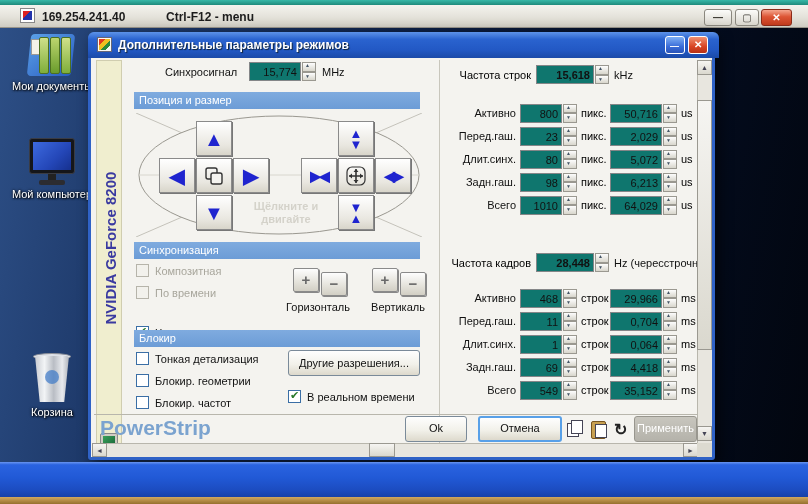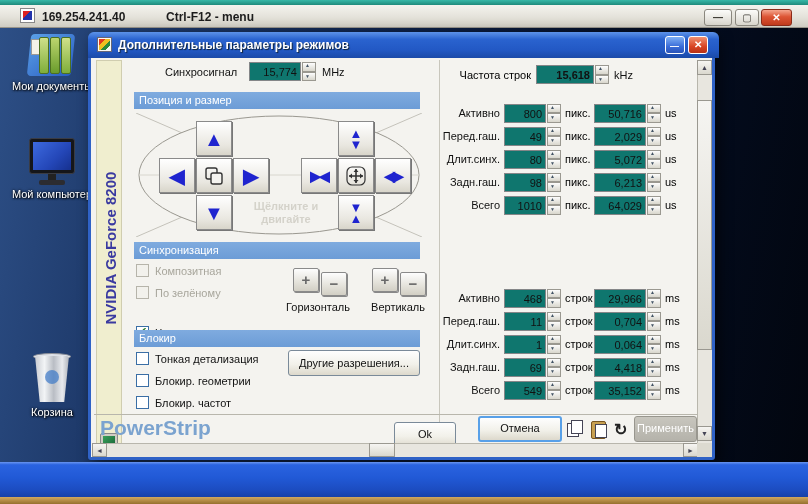--- a/index.html
+++ b/index.html
@@ -147,37 +147,37 @@
   .pmbtn { position:absolute; width:26px; height:24px; border:1px solid #8a8a8a; border-radius:2px;
     background:linear-gradient(180deg,#fdfdfd,#e4e2da 60%,#d2cfc4); box-shadow:1px 1px 0 #888;
     color:#6a6a6a; font-weight:bold; font-size:15px; text-align:center; line-height:21px; }
   .pmlabel { position:absolute; font-size:11px; color:#111; text-align:center; }
 
   .xpbtn { position:absolute; border:1px solid #7a8a99; border-radius:3px;
     background:linear-gradient(180deg,#fefefe,#f2f1ea 55%,#ddd9cc);
     font-size:11px; color:#111; text-align:center; }
 
   
-  .georow { position:absolute; left:337px; width:253px; height:20px; display:flex; align-items:center; }
+  .georow { position:absolute; left:353px; width:253px; height:20px; display:flex; align-items:center; }
   .georow .glabel { flex:1; text-align:right; padding-right:4px; font-size:11px; color:#111;
     white-space:nowrap; }
   .georow .f1 { width:42px; } .georow .f2 { width:52px; }
   .georow .u1 { width:33px; padding-left:4px; font-size:11px; }
   .georow .u2 { width:20px; padding-left:4px; font-size:11px; }
   .freqrow { position:absolute; left:353px; width:253px; height:21px; display:flex; align-items:center; }
   .freqrow .glabel { width:92px; text-align:right; padding-right:5px; white-space:nowrap; }
   .freqrow .ff { width:58px;font-weight:bold; }
   .freqrow .fu { padding-left:5px; white-space:nowrap; overflow:hidden; flex:1; }
 
   #vdivider { left:348px; top:2px; width:1px; height:384px; background:#c8c6bc; }
   #footer-sep { left:3px; top:356px; width:604px; height:1px; background:#b8b6ac; }
 
   #ps-logo { left:9px; top:358px; font-size:21px; font-weight:bold; color:#7ba3cf; letter-spacing:0; }
 
-  #btn-ok { left:303px; top:358px; width:62px; height:26px; padding-top:5px;margin-top:6px; }
+  #btn-ok { left:314px; top:358px; width:62px; height:26px; padding-top:5px; }
   #btn-cancel { left:387px; top:358px; width:84px; height:26px; padding-top:4px;
     border:2px solid #58a0e8; }
   #btn-apply { left:543px; top:358px; width:63px; height:26px; padding-top:5px;
     background:linear-gradient(180deg,#c8c6be,#b4b2aa); color:#fff; border-color:#98968e; }
   .mini-ico { position:absolute; top:362px; width:17px; height:18px; }
   #ico-copy::before { content:""; position:absolute; left:1px; top:3px; width:10px; height:12px;
     background:#fff; border:1px solid #445; }
   #ico-copy::after { content:""; position:absolute; left:5px; top:0px; width:10px; height:12px;
     background:#fff; border:1px solid #445; }
   #ico-paste::before { content:""; position:absolute; left:1px; top:1px; width:13px; height:16px;
@@ -331,21 +331,21 @@
       <div id="drag-hint" class="abs">Щёлкните и двигайте</div>
 
       <div class="sec-header" style="left:43px;top:184px;width:286px">Синхронизация</div>
 
       <label class="cbrow dis" style="left:45px;top:206px">
         <span class="cb disabled"></span>
         <span class="cblabel">Композитная</span>
       </label>
       <label class="cbrow dis" style="left:45px;top:228px">
         <span class="cb disabled"></span>
-        <span class="cblabel">По зелёному</span>
+        <span class="cblabel">По времени</span>
       </label>
       <label class="cbrow" style="left:45px;top:268px">
         <span class="cb checked"></span>
         <span class="cblabel">Чересстрочная</span>
       </label>
 
       <div class="pmbtn" style="left:202px;top:210px">+</div>
       <div class="pmbtn" style="left:230px;top:214px">−</div>
       <div class="pmlabel" style="left:192px;top:243px;width:70px">Горизонталь</div>
       <div class="pmbtn" style="left:281px;top:210px">+</div>
@@ -361,20 +361,24 @@
       <label class="cbrow" style="left:45px;top:316px">
         <span class="cb"></span>
         <span class="cblabel">Блокир. геометрии</span>
       </label>
       <label class="cbrow" style="left:45px;top:338px">
         <span class="cb"></span>
         <span class="cblabel">Блокир. частот</span>
       </label>
 
       <div class="xpbtn" style="left:197px;top:292px;width:132px;height:26px;padding-top:6px">Другие разрешения...</div>
+      <label class="cbrow" style="left:197px;top:332px">
+        <span class="cb checked"></span>
+        <span class="cblabel">В реальном времени</span>
+      </label>
 
       <div id="vdivider" class="abs"></div>
 
       <div class="freqrow" style="top:6px">
         <span class="glabel">Частота строк</span>
         <span class="field ff">15,618</span>
         <span class="spin">
           <i class="up"></i>
           <i class="dn"></i>
           </span>
@@ -391,21 +395,21 @@
         <span class="u1">пикс.</span>
         <span class="field f2">50,716</span>
         <span class="spin">
             <i class="up"></i>
             <i class="dn"></i>
           </span>
         <span class="u2">us</span>
       </div>
       <div class="georow" style="top:68px">
         <span class="glabel">Перед.гаш.</span>
-        <span class="field f1">49</span>
+        <span class="field f1">23</span>
         <span class="spin">
             <i class="up"></i>
             <i class="dn"></i>
           </span>
         <span class="u1">пикс.</span>
         <span class="field f2">2,029</span>
         <span class="spin">
             <i class="up"></i>
             <i class="dn"></i>
           </span>
@@ -451,20 +455,29 @@
         <span class="u1">пикс.</span>
         <span class="field f2">64,029</span>
         <span class="spin">
             <i class="up"></i>
             <i class="dn"></i>
           </span>
         <span class="u2">us</span>
       </div>
 
 
+      <div class="freqrow" style="top:194px">
+        <span class="glabel">Частота кадров</span>
+        <span class="field ff">28,448</span>
+        <span class="spin">
+          <i class="up"></i>
+          <i class="dn"></i>
+          </span>
+        <span class="lab fu">Hz (чересстрочн</span>
+      </div>
 
       <div class="georow" style="top:230px">
         <span class="glabel">Активно</span>
         <span class="field f1">468</span>
         <span class="spin">
             <i class="up"></i>
             <i class="dn"></i>
           </span>
         <span class="u1">строк</span>
         <span class="field f2">29,966</span>

